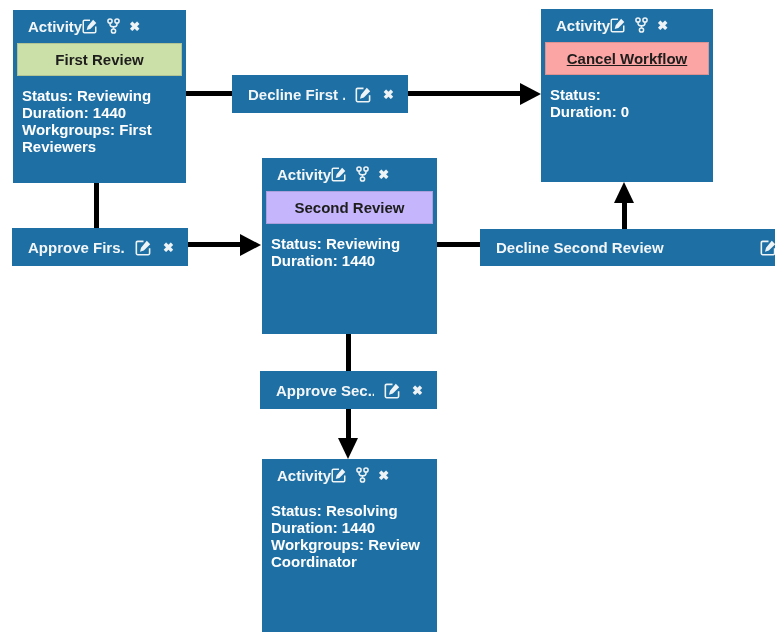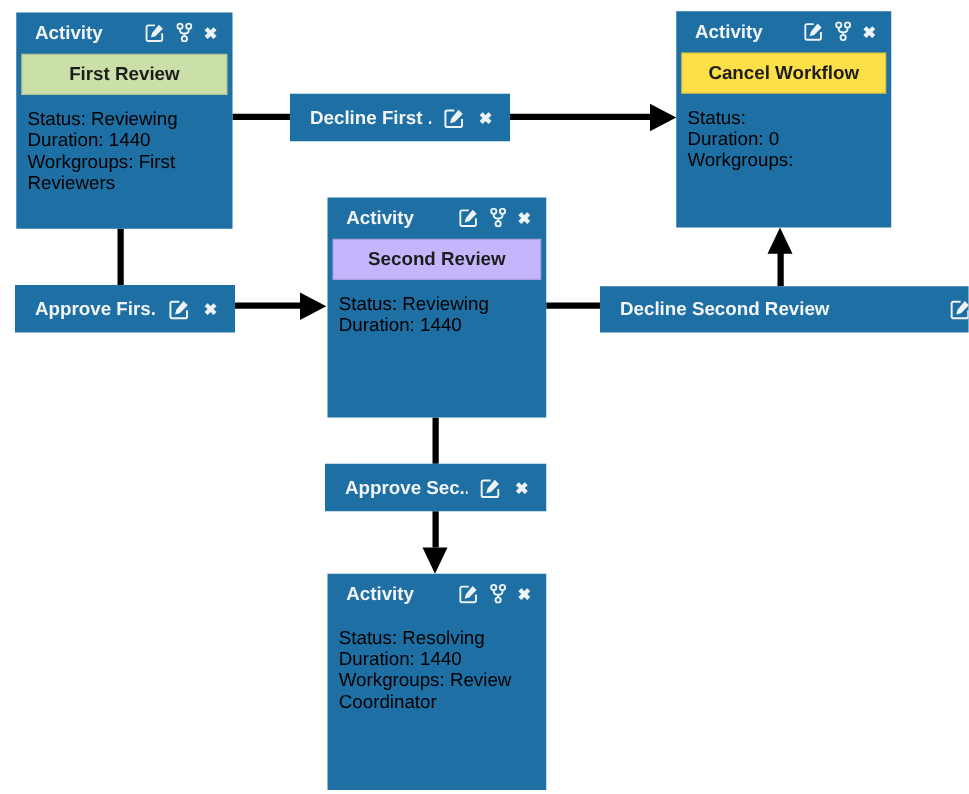--- a/index.html
+++ b/index.html
@@ -18,21 +18,21 @@
   
   .activity {
     position: absolute;
     background: #1e6fa4;
     color: #ffffff;
     box-sizing: border-box;
   }
   .act-header {
     display: flex;
     align-items: center;
-    justify-content: space-between;
+    justify-content: flex-start;
     height: 32px;
     padding: 0 12px 0 15px;
   }
   .act-title {
     font-size: 15px;
     font-weight: 700;
     color: #f3f6f8;
   }
   .act-icons {
     display: flex;
@@ -62,21 +62,22 @@
     font-weight: 700;
     color: #1d1d1b;
     border: 1px solid rgba(0,0,0,0.12);
     box-sizing: border-box;
     cursor: pointer;
   }
   .act-body {
     padding: 11px 8px 0 9px;
     font-size: 15px;
     line-height: 17px;
-    color: #000000;
+    color: #ffffff;
+    font-weight: bold;
   }
   .act-body p { margin: 0; }
   .act-body p + p { margin-top: 0; }
   
   .transition {
     position: absolute;
     background: #1e6fa4;
     color: #ffffff;
     display: flex;
     align-items: center;
@@ -194,25 +195,24 @@
           <svg width="13" height="16" viewBox="0 0 13 16">
               <circle cx="3" cy="3" r="2.1" fill="none" stroke="#eef3f6" stroke-width="1.5"></circle>
               <circle cx="10" cy="3" r="2.1" fill="none" stroke="#eef3f6" stroke-width="1.5"></circle>
               <circle cx="6.5" cy="13" r="2.1" fill="none" stroke="#eef3f6" stroke-width="1.5"></circle>
               <path d="M3 5v1.2c0 1.8 1.5 2.6 3.5 2.6S10 8 10 6.2V5M6.5 8.8v2" fill="none" stroke="#eef3f6" stroke-width="1.5"></path>
             </svg>
         </span>
         <span class="icon-btn x-glyph">✖</span>
       </span>
     </div>
-    <div class="act-badge" style="background-color: #fde047;">Cancel Workflow</div>
+    <div class="act-badge" style="background-color: #fca5a5; text-decoration: underline;">Cancel Workflow</div>
     <div class="act-body">
       <p>Status:</p>
       <p>Duration: 0</p>
-      <p>Workgroups:</p>
     </div>
   </div>
 
   <div class="activity" style="left: 262px; top: 158px; width: 175px; height: 176px; background-color: rgb(30, 111, 164);">
     <div class="act-header">
       <span class="act-title">Activity</span>
       <span class="act-icons">
         <span class="icon-btn">
           <svg width="16" height="16" viewBox="0 0 16 16">
               <path d="M13 8.6v4.9c0 .3-.2.5-.5.5h-10c-.3 0-.5-.2-.5-.5v-10c0-.3.2-.5.5-.5H8V1.5H2.5C1.4 1.5.5 2.4.5 3.5v10c0 1.1.9 2 2 2h10c1.1 0 2-.9 2-2V8.6H13z" fill="#eef3f6"></path>

